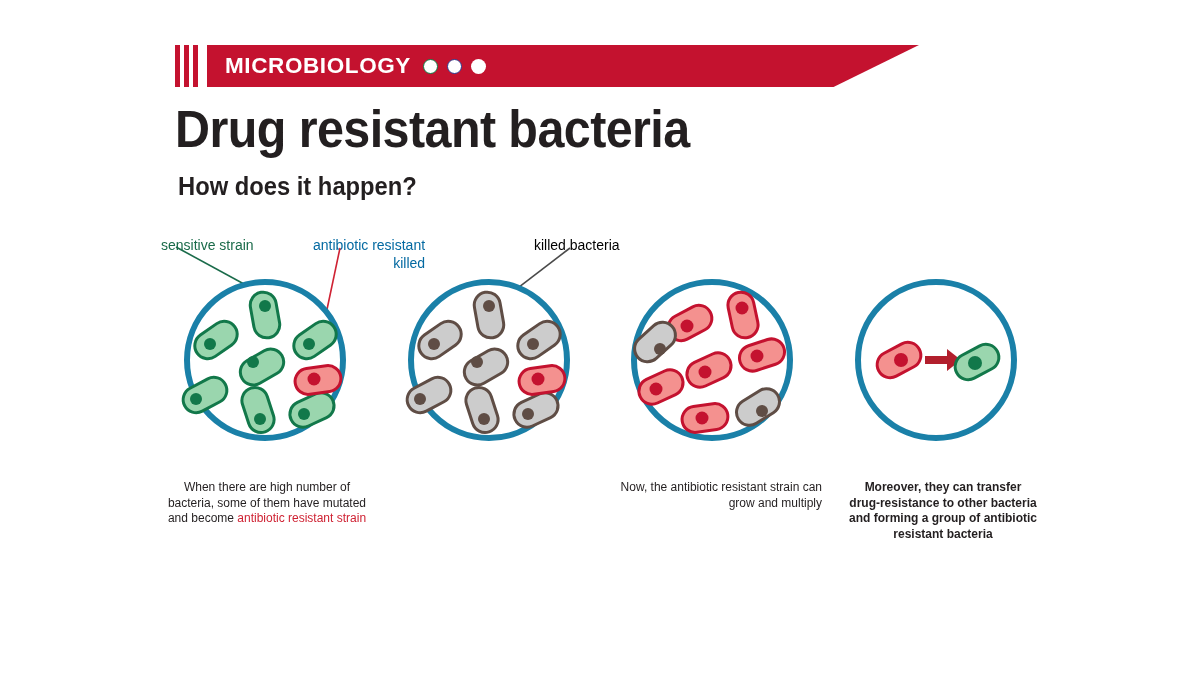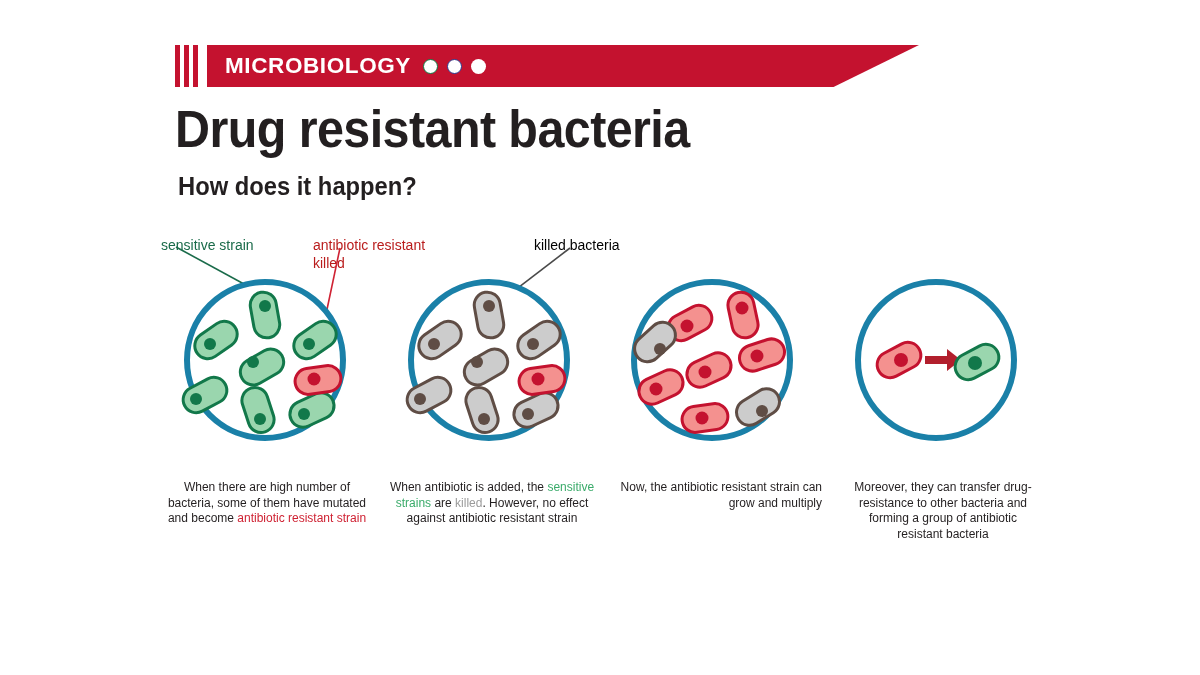--- a/index.html
+++ b/index.html
@@ -40,36 +40,36 @@
   .subtitle{
     position:absolute;left:178px;top:172px;
     font-size:25px;font-weight:bold;color:#231f20;
     font-family:"Liberation Sans", sans-serif;
     transform:scaleX(0.95);transform-origin:left center;
   }
 
   
   .legend{position:absolute;font-size:14px;line-height:1.28;}
   .legend.sensitive{left:161px;top:237px;color:#1a6b4a;}
-  .legend.resistant{left:313px;top:237px;color:#b91c1c;}
+  .legend.resistant{left:313px;top:237px;color:#0369a1;text-align:right;}
   .legend.killed{left:534px;top:237px;color:#000000;}
 
   
   .diagram{position:absolute;left:0;top:215px;width:1200px;height:250px;}
 
   
   .captions{position:absolute;top:480px;left:0;width:1200px;height:140px;}
   .caption{
     position:absolute;text-align:center;
     font-size:12px;line-height:1.30;color:#231f20;
   }
   .cap1{left:162px;width:210px;}
   .cap2{left:386px;width:212px;}
   .cap3{left:610px;width:212px;text-align:right;}
-  .cap4{left:848px;width:190px;}
+  .cap4{left:848px;width:190px;font-weight:bold;}
   .t-green{color:#3aab6a;}
   .t-gray{color:#9a9a9a;}
   .t-red{color:#cf2233;}
 </style>
 </head>
 <body>
 
 <div class="slide">
 
   <div class="banner-wrap">
@@ -250,18 +250,17 @@
         <g transform="translate(977,147) rotate(-28)" fill="#9ad6ae" stroke="#12784a">
             <use href="#rod"></use>
           </g>
         <circle cx="975" cy="148" r="7" fill="#12784a"></circle>
       </g>
     </g>
   </svg>
 
   <div class="captions">
     <div class="caption cap1"><span>When there are high number of bacteria, some of them have mutated and become </span><span class="t-red">antibiotic resistant strain</span></div>
-    <div class="caption cap2"><span>When antibiotic is added, the </span><span class="t-green">sensitive strains</span><span> are </span><span class="t-gray">killed</span><span>. However, no effect against antibiotic resistant strain</span></div>
     <div class="caption cap3"><span>Now, the antibiotic resistant strain can grow and multiply</span></div>
     <div class="caption cap4"><span>Moreover, they can transfer drug-resistance to other bacteria and forming  a group of antibiotic resistant bacteria</span></div>
   </div>
 
 </div>
 
 </body></html>

